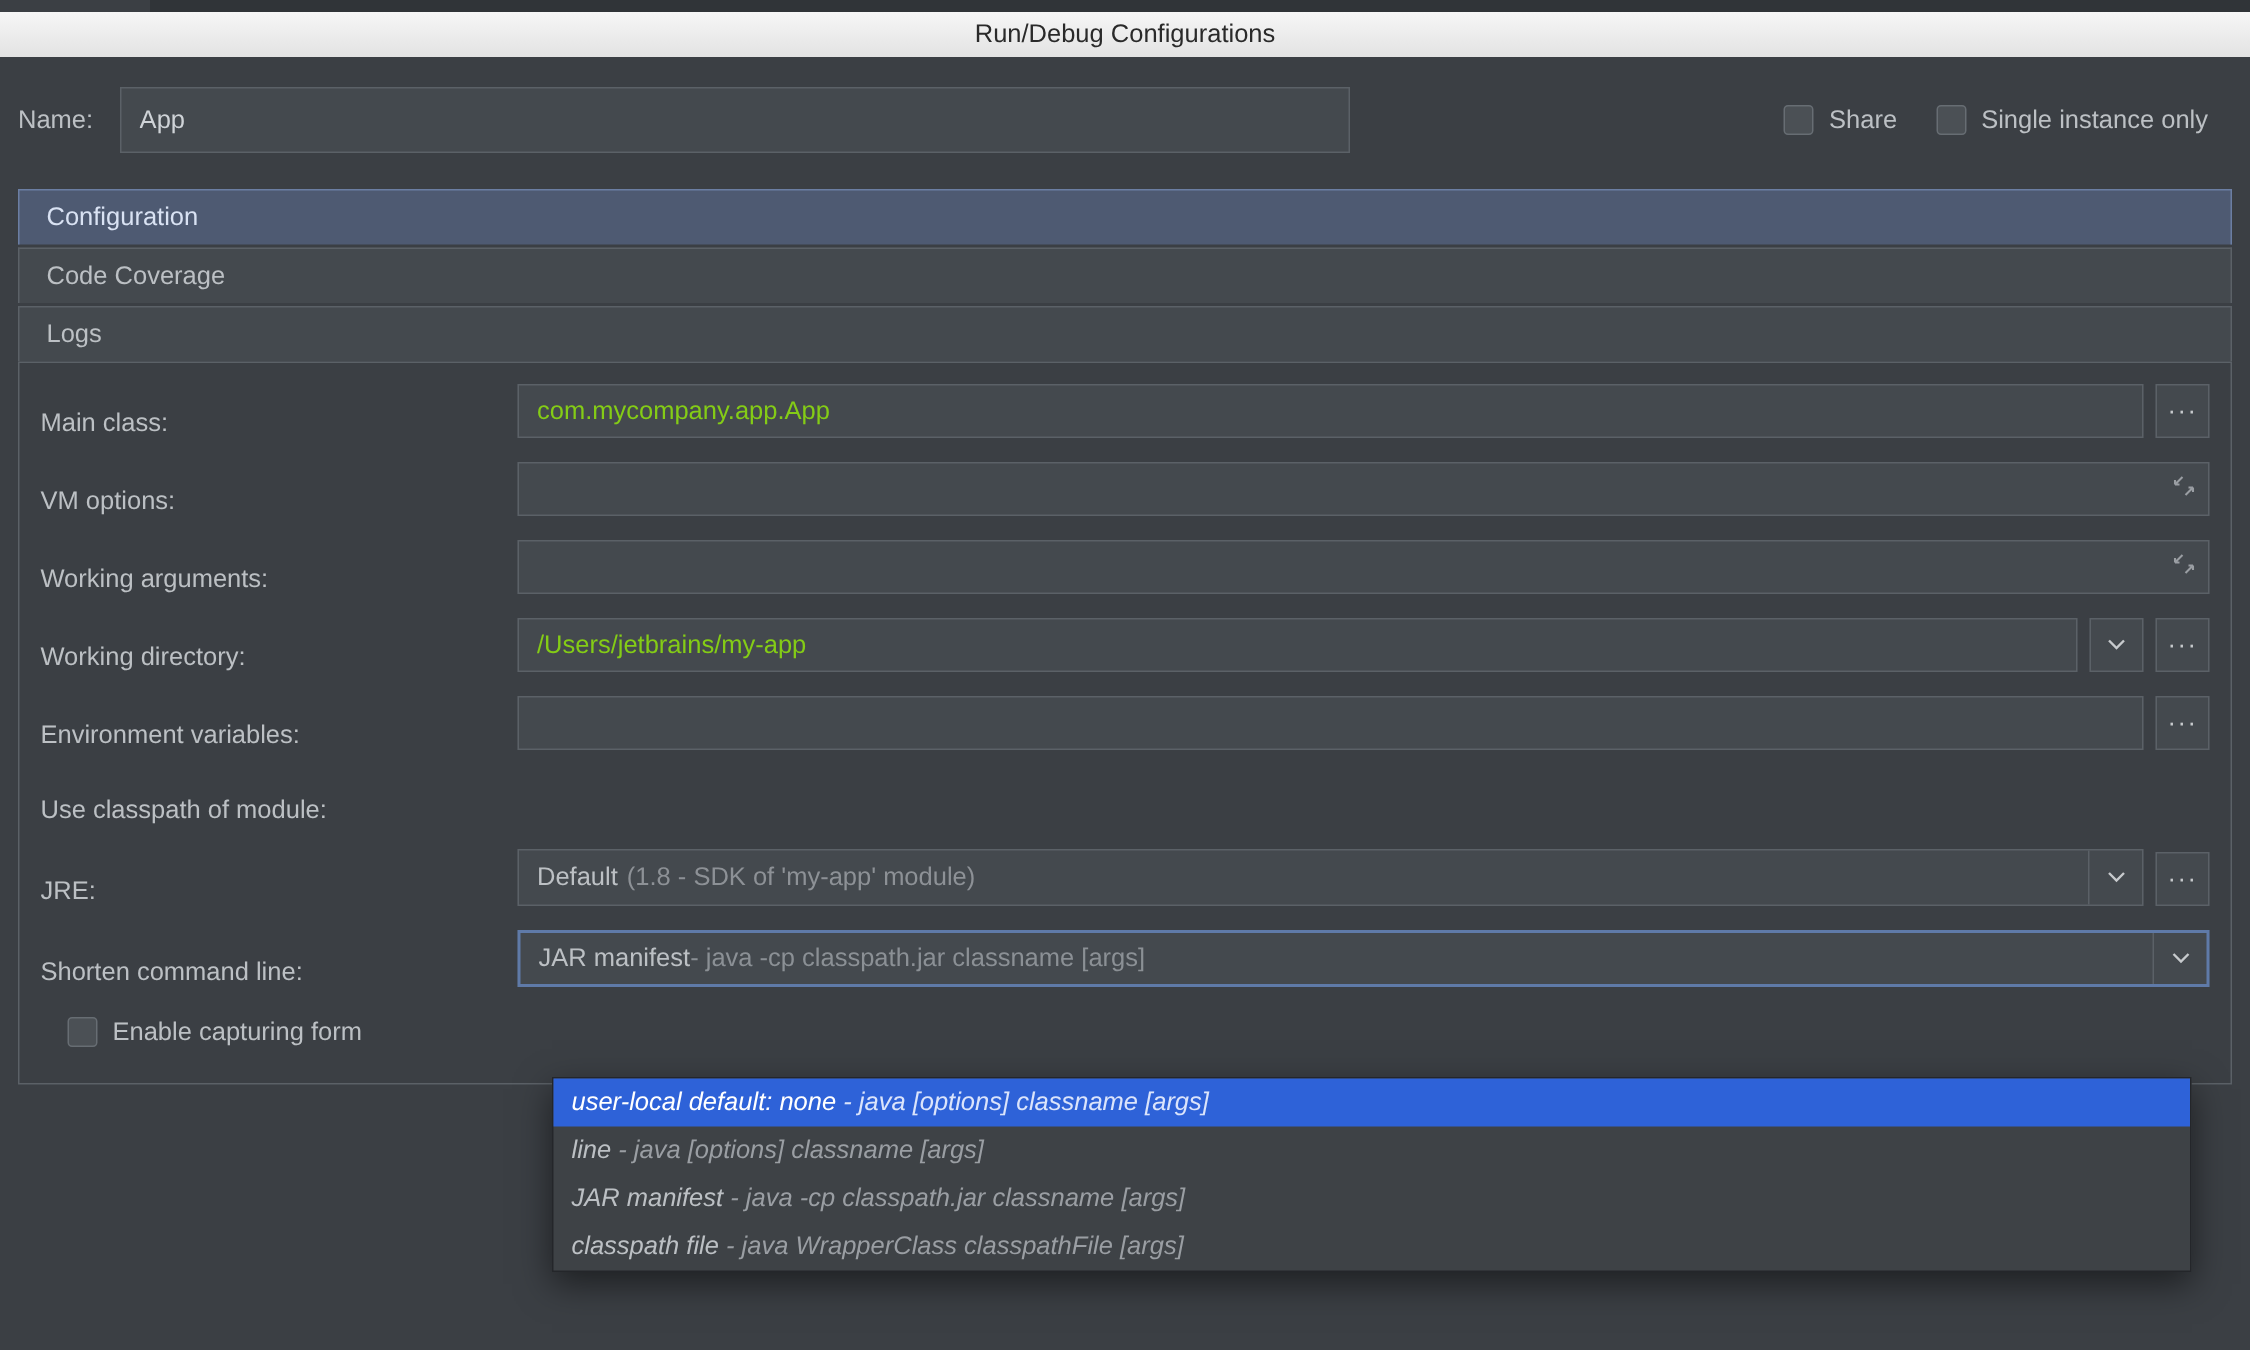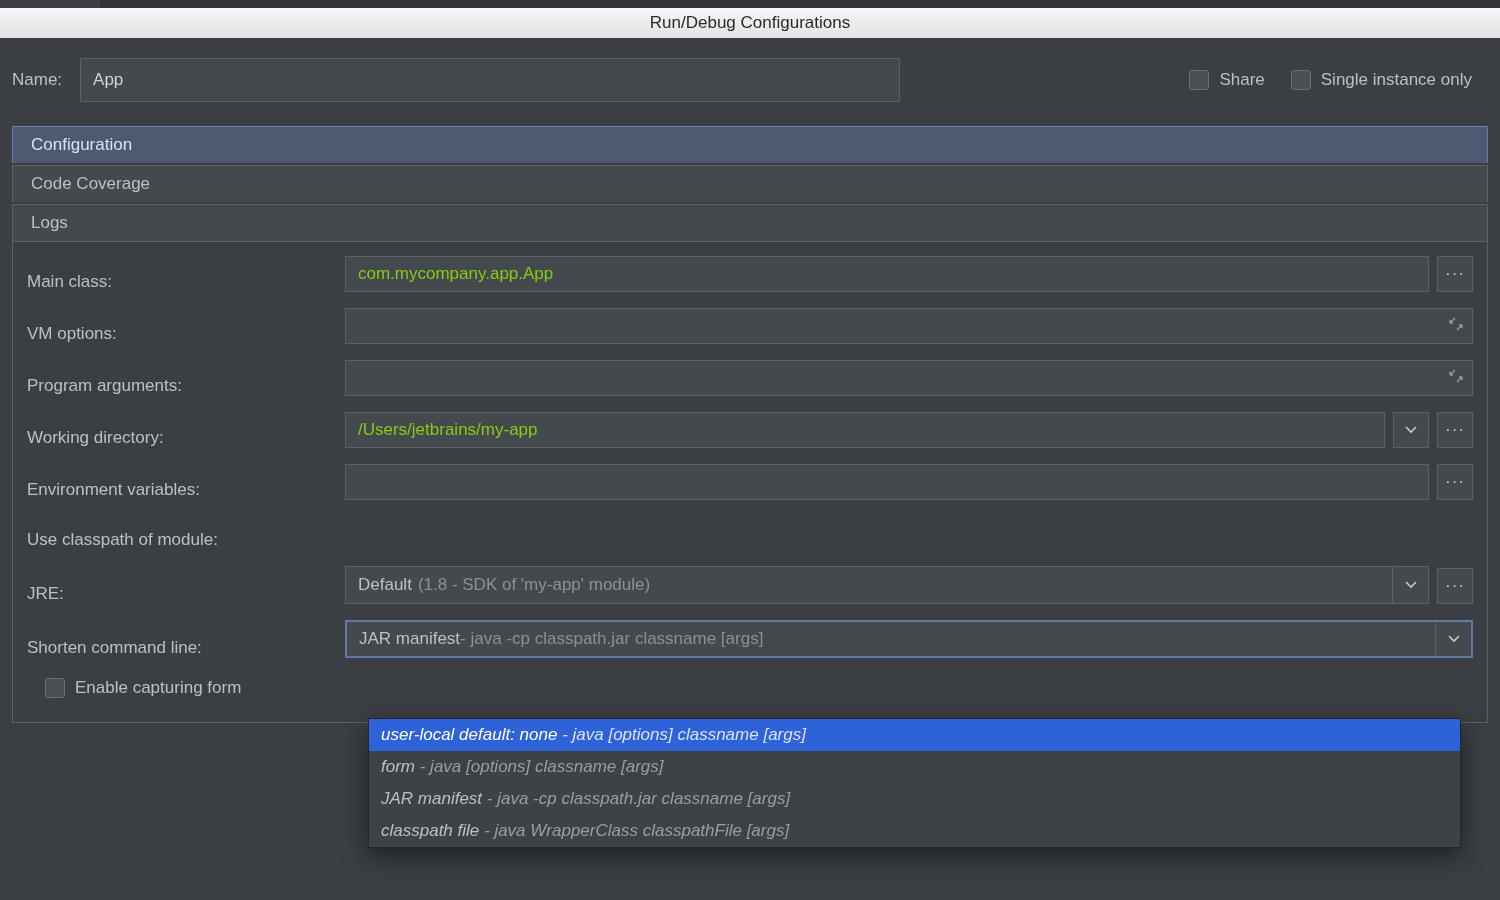--- a/index.html
+++ b/index.html
@@ -200,21 +200,21 @@
         <input class="textin" style="padding-right: 32px;" value="">
         <span class="expand-icon">
           <svg width="14" height="14">
               <path d="M1 6 L6 1 M8 13 L13 8 M1 6 L1 3 M1 6 L4 6 M13 8 L13 11 M13 8 L10 8" stroke="#9a9ea3" stroke-width="1.4" fill="none"></path>
             </svg>
         </span>
       </div>
     </div>
 
     <div class="row">
-      <span class="field-label">Program arguments:</span>
+      <span class="field-label">Working arguments:</span>
       <div class="field-wrap">
         <input class="textin" style="padding-right: 32px;" value="">
         <span class="expand-icon">
           <svg width="14" height="14">
               <path d="M1 6 L6 1 M8 13 L13 8 M1 6 L1 3 M1 6 L4 6 M13 8 L13 11 M13 8 L10 8" stroke="#9a9ea3" stroke-width="1.4" fill="none"></path>
             </svg>
         </span>
       </div>
     </div>
 
@@ -276,18 +276,18 @@
 
     <div class="enable-row">
       <label class="chk" style="margin-left:18px;">
         <span class="chk-box"></span>
         <span>Enable capturing form </span>
       </label>
     </div>
 
     <div class="dropdown" id="shorten-dropdown">
         <div class="item sel"><span>user-local default: none</span><span class="dim"> - java [options] classname [args]</span></div>
-        <div class="item"><span>form</span><span class="dim"> - java [options] classname [args]</span></div>
+        <div class="item"><span>line</span><span class="dim"> - java [options] classname [args]</span></div>
         <div class="item"><span>JAR manifest</span><span class="dim"> - java -cp classpath.jar classname [args]</span></div>
         <div class="item"><span>classpath file</span><span class="dim"> - java WrapperClass classpathFile [args]</span></div>
       </div>
   </div>
 </div>
 
 </body></html>

